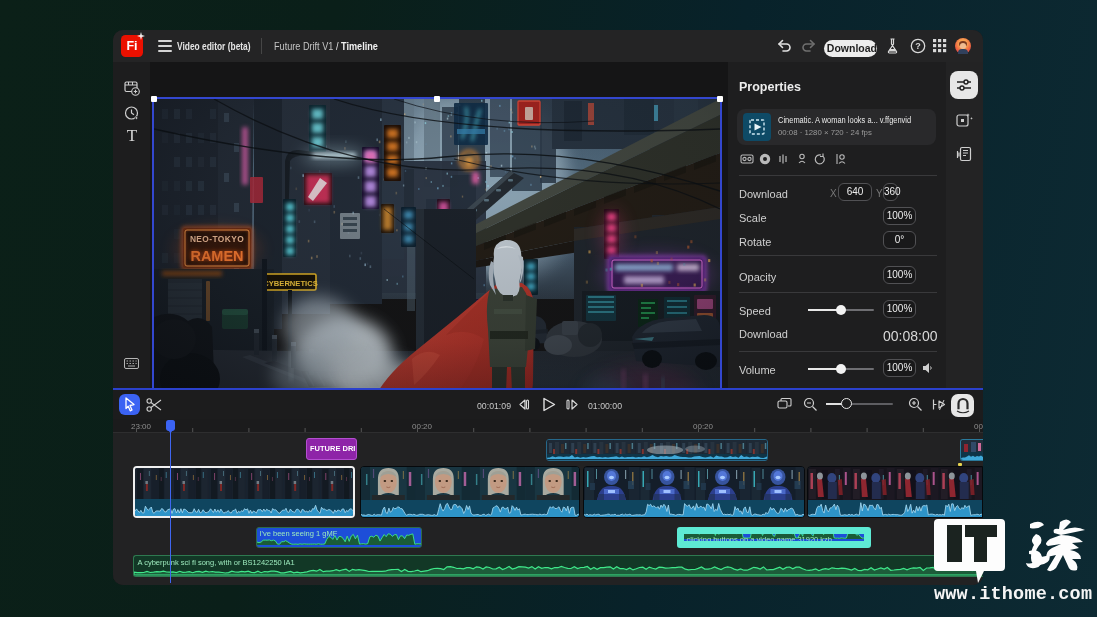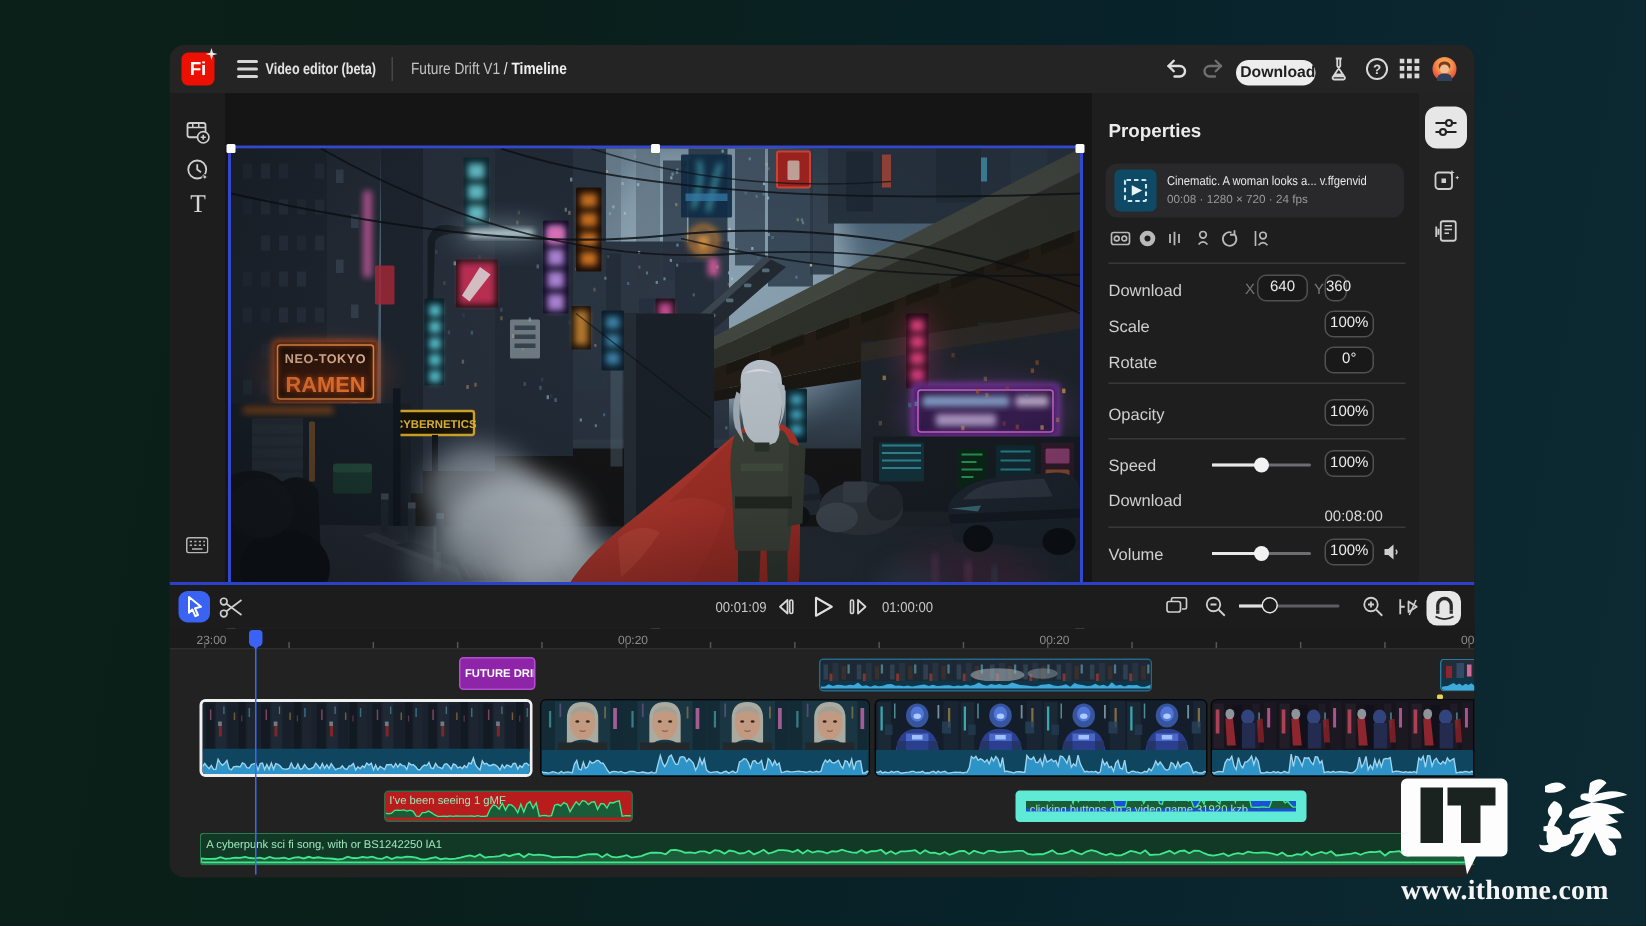--- a/index.html
+++ b/index.html
@@ -604,21 +604,21 @@
 <div class="pdiv" style="top:193px"></div>
 <div class="ptxt" style="top:209px">Opacity</div>
 <div class="pin" style="left:155px;top:204px;width:33px">100%</div>
 <div class="pdiv" style="top:230px"></div>
 <div class="ptxt" style="top:243px">Speed</div>
 <div style="position:absolute;left:80px;top:247px;width:66px;height:2px;background:#6e6e72;border-radius:1px"></div>
 <div style="position:absolute;left:80px;top:247px;width:33px;height:2px;background:#e8e8e8"></div>
 <div style="position:absolute;left:108px;top:243px;width:10px;height:10px;background:#f2f2f2;border-radius:50%"></div>
 <div class="pin" style="left:155px;top:238px;width:33px">100%</div>
 <div class="ptxt" style="top:266px">Download</div>
-<div style="position:absolute;left:155px;top:277px;font-size:10px;color:#d8d8d8">00:08:00</div>
+<div style="position:absolute;left:155px;top:266px;font-size:14px;color:#d8d8d8">00:08:00</div>
 <div class="pdiv" style="top:289px"></div>
 <div class="ptxt" style="top:302px">Volume</div>
 <div style="position:absolute;left:80px;top:306px;width:66px;height:2px;background:#6e6e72;border-radius:1px"></div>
 <div style="position:absolute;left:80px;top:306px;width:33px;height:2px;background:#e8e8e8"></div>
 <div style="position:absolute;left:108px;top:302px;width:10px;height:10px;background:#f2f2f2;border-radius:50%"></div>
 <div class="pin" style="left:155px;top:297px;width:33px">100%</div>
 <svg style="position:absolute;left:194px;top:300px" width="12" height="12" viewBox="0 0 12 12">
         <path d="M1 4 H3.5 L7 1 V11 L3.5 8 H1 Z" fill="#cfcfcf"></path>
         <path d="M8.5 4.5 Q10 6 8.5 7.5" stroke="#cfcfcf" fill="none" stroke-width="1"></path>
       </svg>
@@ -1153,21 +1153,21 @@
 <rect x="31" y="8" width="1.2" height="10" fill="#58b8c8" opacity=".6"></rect>
 <path d="M30 13 L34 12 L35 28 L31 28 Z" fill="#7e2028" opacity=".9"></path>
           </g>
         </svg>
         <svg width="176" height="17" viewBox="0 0 176 17" preserveAspectRatio="none" style="position:absolute;bottom:0;left:0">
           <rect width="176" height="17" fill="#0f455f"></rect>
           <path d="M0,16 L0.0,14.0 L1.5,14.4 L2.9,13.8 L4.4,13.3 L5.9,13.4 L7.3,13.6 L8.8,7.4 L10.3,5.1 L11.7,5.7 L13.2,3.2 L14.7,9.7 L16.1,12.1 L17.6,4.0 L19.1,9.2 L20.5,10.9 L22.0,7.0 L23.5,6.7 L24.9,5.4 L26.4,3.1 L27.9,8.7 L29.3,4.1 L30.8,6.5 L32.3,14.0 L33.7,14.3 L35.2,14.1 L36.7,13.7 L38.1,14.1 L39.6,14.1 L41.1,13.3 L42.5,14.1 L44.0,13.5 L45.5,14.3 L46.9,13.9 L48.4,13.2 L49.9,14.0 L51.3,14.0 L52.8,1.7 L54.3,10.0 L55.7,3.2 L57.2,3.7 L58.7,6.4 L60.1,9.7 L61.6,4.2 L63.1,4.5 L64.5,4.2 L66.0,7.1 L67.5,8.8 L68.9,3.5 L70.4,3.8 L71.9,7.8 L73.3,6.2 L74.8,14.1 L76.3,13.6 L77.7,13.4 L79.2,14.0 L80.7,13.2 L82.1,13.9 L83.6,13.6 L85.1,13.4 L86.5,13.5 L88.0,13.8 L89.5,13.6 L90.9,14.0 L92.4,14.2 L93.9,14.1 L95.3,13.2 L96.8,11.2 L98.3,3.8 L99.7,10.5 L101.2,8.0 L102.7,3.3 L104.1,12.2 L105.6,9.1 L107.1,11.8 L108.5,5.3 L110.0,10.0 L111.5,5.7 L112.9,10.1 L114.4,5.2 L115.9,4.6 L117.3,4.9 L118.8,4.0 L120.3,13.8 L121.7,13.3 L123.2,13.1 L124.7,13.2 L126.1,13.6 L127.6,14.0 L129.1,13.4 L130.5,13.9 L132.0,13.7 L133.5,13.9 L134.9,13.3 L136.4,14.3 L137.9,4.3 L139.3,5.8 L140.8,3.2 L142.3,10.5 L143.7,2.8 L145.2,2.9 L146.7,9.7 L148.1,5.9 L149.6,4.5 L151.1,7.4 L152.5,8.4 L154.0,6.5 L155.5,8.1 L156.9,4.3 L158.4,6.5 L159.9,5.5 L161.3,4.7 L162.8,14.3 L164.3,13.9 L165.7,13.7 L167.2,13.8 L168.7,13.3 L170.1,13.4 L171.6,14.0 L173.1,13.2 L174.5,13.5 L176.0,13.5 L176,16 Z" fill="#2e94c8" transform="translate(0,1)"></path>
           <path d="M0.0,14.0 L1.5,14.4 L2.9,13.8 L4.4,13.3 L5.9,13.4 L7.3,13.6 L8.8,7.4 L10.3,5.1 L11.7,5.7 L13.2,3.2 L14.7,9.7 L16.1,12.1 L17.6,4.0 L19.1,9.2 L20.5,10.9 L22.0,7.0 L23.5,6.7 L24.9,5.4 L26.4,3.1 L27.9,8.7 L29.3,4.1 L30.8,6.5 L32.3,14.0 L33.7,14.3 L35.2,14.1 L36.7,13.7 L38.1,14.1 L39.6,14.1 L41.1,13.3 L42.5,14.1 L44.0,13.5 L45.5,14.3 L46.9,13.9 L48.4,13.2 L49.9,14.0 L51.3,14.0 L52.8,1.7 L54.3,10.0 L55.7,3.2 L57.2,3.7 L58.7,6.4 L60.1,9.7 L61.6,4.2 L63.1,4.5 L64.5,4.2 L66.0,7.1 L67.5,8.8 L68.9,3.5 L70.4,3.8 L71.9,7.8 L73.3,6.2 L74.8,14.1 L76.3,13.6 L77.7,13.4 L79.2,14.0 L80.7,13.2 L82.1,13.9 L83.6,13.6 L85.1,13.4 L86.5,13.5 L88.0,13.8 L89.5,13.6 L90.9,14.0 L92.4,14.2 L93.9,14.1 L95.3,13.2 L96.8,11.2 L98.3,3.8 L99.7,10.5 L101.2,8.0 L102.7,3.3 L104.1,12.2 L105.6,9.1 L107.1,11.8 L108.5,5.3 L110.0,10.0 L111.5,5.7 L112.9,10.1 L114.4,5.2 L115.9,4.6 L117.3,4.9 L118.8,4.0 L120.3,13.8 L121.7,13.3 L123.2,13.1 L124.7,13.2 L126.1,13.6 L127.6,14.0 L129.1,13.4 L130.5,13.9 L132.0,13.7 L133.5,13.9 L134.9,13.3 L136.4,14.3 L137.9,4.3 L139.3,5.8 L140.8,3.2 L142.3,10.5 L143.7,2.8 L145.2,2.9 L146.7,9.7 L148.1,5.9 L149.6,4.5 L151.1,7.4 L152.5,8.4 L154.0,6.5 L155.5,8.1 L156.9,4.3 L158.4,6.5 L159.9,5.5 L161.3,4.7 L162.8,14.3 L164.3,13.9 L165.7,13.7 L167.2,13.8 L168.7,13.3 L170.1,13.4 L171.6,14.0 L173.1,13.2 L174.5,13.5 L176.0,13.5" fill="none" stroke="#9fd4ec" stroke-width="0.9" transform="translate(0,1)"></path>
         </svg>
       </div>
-<div style="position:absolute;left:142.5px;top:108px;width:166px;height:21px;background:#b91c1c;border:1px solid #2d6b4a;border-radius:3px;overflow:hidden">
+<div style="position:absolute;left:142.5px;top:108px;width:166px;height:21px;background:#1d4ed8;border:1px solid #2d6b4a;border-radius:3px;overflow:hidden">
 <div style="position:absolute;left:3px;top:1px;font-size:7.5px;color:#9ce8bc;white-space:nowrap;z-index:3">I've been seeing 1 gMF</div>
 <svg width="164" height="13" viewBox="0 0 164 13" preserveAspectRatio="none" style="position:absolute;bottom:1px;left:0">
           <path d="M0,12 L0.0,9.1 L2.0,9.6 L4.1,9.1 L6.2,7.2 L8.2,7.1 L10.2,7.2 L12.3,6.9 L14.3,7.7 L16.4,7.1 L18.4,7.9 L20.5,11.1 L22.6,11.2 L24.6,8.7 L26.6,8.7 L28.7,7.7 L30.8,8.9 L32.8,10.3 L34.9,11.2 L36.9,11.2 L39.0,11.1 L41.0,11.3 L43.0,10.9 L45.1,11.2 L47.1,10.9 L49.2,11.1 L51.2,11.1 L53.3,11.1 L55.4,11.1 L57.4,11.0 L59.5,11.2 L61.5,10.8 L63.5,11.2 L65.6,11.2 L67.7,11.0 L69.7,6.5 L71.8,3.5 L73.8,4.3 L75.8,6.4 L77.9,2.5 L80.0,7.1 L82.0,3.4 L84.0,3.6 L86.1,5.4 L88.2,8.8 L90.2,3.1 L92.2,8.4 L94.3,3.0 L96.3,1.4 L98.4,5.9 L100.5,2.2 L102.5,11.1 L104.5,10.8 L106.6,10.7 L108.7,11.1 L110.7,10.7 L112.8,3.8 L114.8,3.2 L116.8,4.3 L118.9,2.1 L121.0,3.2 L123.0,8.1 L125.0,4.8 L127.1,1.5 L129.2,3.7 L131.2,0.8 L133.2,1.2 L135.3,3.4 L137.3,1.8 L139.4,1.5 L141.4,6.6 L143.5,2.8 L145.6,2.9 L147.6,5.7 L149.7,2.0 L151.7,2.3 L153.8,1.4 L155.8,0.9 L157.8,11.2 L159.9,10.8 L161.9,10.8 L164.0,11.0 L164,12 Z" fill="#1a5c38"></path>
           <path d="M0.0,9.1 L2.0,9.6 L4.1,9.1 L6.2,7.2 L8.2,7.1 L10.2,7.2 L12.3,6.9 L14.3,7.7 L16.4,7.1 L18.4,7.9 L20.5,11.1 L22.6,11.2 L24.6,8.7 L26.6,8.7 L28.7,7.7 L30.8,8.9 L32.8,10.3 L34.9,11.2 L36.9,11.2 L39.0,11.1 L41.0,11.3 L43.0,10.9 L45.1,11.2 L47.1,10.9 L49.2,11.1 L51.2,11.1 L53.3,11.1 L55.4,11.1 L57.4,11.0 L59.5,11.2 L61.5,10.8 L63.5,11.2 L65.6,11.2 L67.7,11.0 L69.7,6.5 L71.8,3.5 L73.8,4.3 L75.8,6.4 L77.9,2.5 L80.0,7.1 L82.0,3.4 L84.0,3.6 L86.1,5.4 L88.2,8.8 L90.2,3.1 L92.2,8.4 L94.3,3.0 L96.3,1.4 L98.4,5.9 L100.5,2.2 L102.5,11.1 L104.5,10.8 L106.6,10.7 L108.7,11.1 L110.7,10.7 L112.8,3.8 L114.8,3.2 L116.8,4.3 L118.9,2.1 L121.0,3.2 L123.0,8.1 L125.0,4.8 L127.1,1.5 L129.2,3.7 L131.2,0.8 L133.2,1.2 L135.3,3.4 L137.3,1.8 L139.4,1.5 L141.4,6.6 L143.5,2.8 L145.6,2.9 L147.6,5.7 L149.7,2.0 L151.7,2.3 L153.8,1.4 L155.8,0.9 L157.8,11.2 L159.9,10.8 L161.9,10.8 L164.0,11.0" fill="none" stroke="#3fe88a" stroke-width="0.9"></path>
         </svg>
       </div>
 <div style="position:absolute;left:563.5px;top:108px;width:194px;height:21px;background:#1d4ed8;border:7px solid #5eead4;border-radius:3px;overflow:hidden">
 <div style="position:absolute;left:3px;top:1px;font-size:7.5px;color:#9ce8bc;white-space:nowrap;z-index:3">clicking buttons on a video game 31920 kzb</div>
 <svg width="192" height="13" viewBox="0 0 192 13" preserveAspectRatio="none" style="position:absolute;bottom:1px;left:0">
           <path d="M0,12 L0.0,3.2 L1.7,5.8 L3.5,3.5 L5.2,4.3 L7.0,3.6 L8.7,5.9 L10.5,5.0 L12.2,6.0 L14.0,6.5 L15.7,7.0 L17.5,5.3 L19.2,1.8 L20.9,3.7 L22.7,3.9 L24.4,6.5 L26.2,5.9 L27.9,4.1 L29.7,3.6 L31.4,8.5 L33.2,2.3 L34.9,7.4 L36.7,4.4 L38.4,6.2 L40.1,1.8 L41.9,6.4 L43.6,1.8 L45.4,4.3 L47.1,2.0 L48.9,7.0 L50.6,3.7 L52.4,6.8 L54.1,5.5 L55.9,1.6 L57.6,4.1 L59.3,10.9 L61.1,10.9 L62.8,11.1 L64.6,11.0 L66.3,11.0 L68.1,2.5 L69.8,6.6 L71.6,6.3 L73.3,6.0 L75.1,4.4 L76.8,3.9 L78.5,8.5 L80.3,5.1 L82.0,1.9 L83.8,3.4 L85.5,5.3 L87.3,2.5 L89.0,8.7 L90.8,9.3 L92.5,2.9 L94.3,6.2 L96.0,5.8 L97.7,1.8 L99.5,6.6 L101.2,1.6 L103.0,2.1 L104.7,2.4 L106.5,4.6 L108.2,7.0 L110.0,6.0 L111.7,10.9 L113.5,11.1 L115.2,8.5 L116.9,5.7 L118.7,9.2 L120.4,0.6 L122.2,2.2 L123.9,1.8 L125.7,3.5 L127.4,7.3 L129.2,9.0 L130.9,1.5 L132.7,0.6 L134.4,3.7 L136.1,4.1 L137.9,1.9 L139.6,7.7 L141.4,0.6 L143.1,5.8 L144.9,2.8 L146.6,2.2 L148.4,1.9 L150.1,10.9 L151.9,11.2 L153.6,11.1 L155.3,11.3 L157.1,10.9 L158.8,11.0 L160.6,11.2 L162.3,11.1 L164.1,6.1 L165.8,3.8 L167.6,4.6 L169.3,3.6 L171.1,6.2 L172.8,8.3 L174.5,7.3 L176.3,9.5 L178.0,11.0 L179.8,11.1 L181.5,11.1 L183.3,10.8 L185.0,10.7 L186.8,10.7 L188.5,11.1 L190.3,11.2 L192.0,11.2 L192,12 Z" fill="#1a5c38"></path>
@@ -1189,13 +1189,13 @@
 <path d="M8 8 h63 a4 4 0 0 1 4 4 v44 a4 4 0 0 1 -4 4 h-17 l-6 12 -2 -12 h-38 a4 4 0 0 1 -4 -4 v-44 a4 4 0 0 1 4,-4 Z" fill="#fdfdfd" transform="translate(0,-1)"></path>
 <rect x="17" y="13" width="15" height="37" fill="#1b2320"></rect>
 <path d="M35 13 h32 v12 h-10 v25 h-13 v-25 h-9 Z" fill="#1b2320"></path>
 <g fill="#fdfdfd">
 <path d="M100 12 q10 -5 14 1 q-7 5 -14 3 Z"></path>
 <path d="M106 22 q7 2 5 9 q-9 11 -3 13 q7 2 11 -2 q3 7 -5 10 q-13 4 -13 -6 q0 -9 3 -13 q-5 -5 2 -11 Z"></path>
 <path d="M99 39 q11 -3 13 6 q2 9 -7 11 q-8 1 -9 -5 q7 2 9 -3 q1 -6 -6 -6 Z"></path>
 <path d="M130 10 q7 -5 11 0 l-8 8 q13 -5 22 0 l-24 5 q15 0 22 7 l-11 1 7 5 -9 2 q11 2 11 9 l-9 0 q7 5 5 11 q-7 2 -9 -4 l-5 -11 -7 13 q-5 5 -9 2 l9 -15 -9 2 q-2 -5 5 -9 l9 -4 -13 2 q-5 -2 2 -7 l11 -4 -7 -2 q-2 -5 5 -4 Z"></path>
 </g>
 </svg>
-<div style="position:absolute;left:934px;top:584px;width:160px;font-size:18.5px;font-weight:bold;color:#f5f5f5;font-family:Liberation Serif, serif;letter-spacing:.2px">www.ithome.com</div>
+<div style="position:absolute;left:934px;top:584px;width:160px;font-size:18.5px;font-weight:bold;color:#f5f5f5;font-family:Liberation Mono, monospace;letter-spacing:.2px">www.ithome.com</div>
 
 </body></html>

